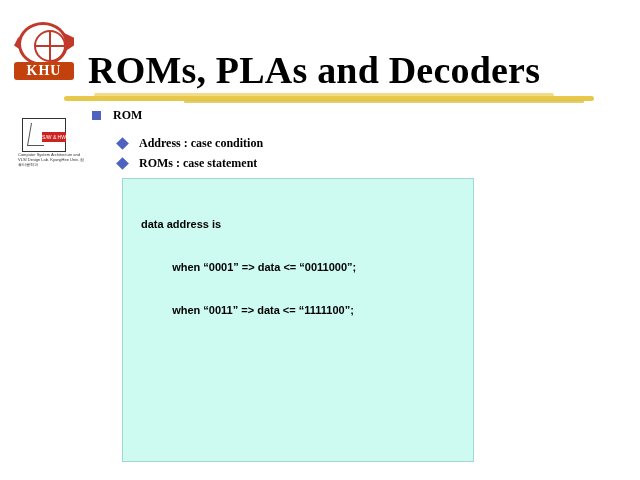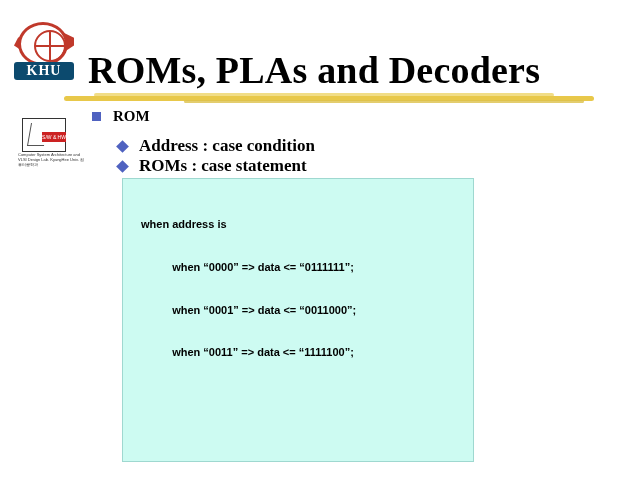--- a/index.html
+++ b/index.html
@@ -78,21 +78,21 @@
   .logo-wing-r {
     left: 44px;
     clip-path: polygon(0 0, 100% 30%, 100% 60%, 0 100%);
   }
   .logo-band {
     position: absolute;
     left: 0px;
     top: 40px;
     width: 60px;
     height: 18px;
-    background: #0c4a6e;
+    background: #c2410c;
     border-radius: 3px;
     color: #ffffff;
     font-family: "Liberation Serif", serif;
     font-weight: bold;
     font-size: 14px;
     letter-spacing: 1px;
     text-align: center;
     line-height: 18px;
   }
 
@@ -211,21 +211,21 @@
   .sq-marker {
     width: 9px;
     height: 9px;
     background: #4f62c0;
     margin-right: 12px;
     flex: 0 0 auto;
   }
   .bullet-l1 .txt {
     font-family: "Liberation Serif", serif;
     font-weight: bold;
-    font-size: 15px;
+    font-size: 12px;
     color: #000000;
   }
 
   .bullet-l2 {
     position: absolute;
     left: 118px;
     display: flex;
     align-items: center;
   }
   .bullet-l2.b1 { top: 136px; }
@@ -234,21 +234,21 @@
     width: 9px;
     height: 9px;
     background: #4f62c0;
     transform: rotate(45deg);
     margin-right: 12px;
     flex: 0 0 auto;
   }
   .bullet-l2 .txt {
     font-family: "Liberation Serif", serif;
     font-weight: bold;
-    font-size: 17px;
+    font-size: 12px;
     color: #000000;
   }
 
   
   .code-box {
     position: absolute;
     left: 122px;
     top: 178px;
     width: 352px;
     height: 284px;
@@ -308,22 +308,21 @@
   <span class="txt">Address : case condition</span>
 </div>
 
 <div class="bullet-l2 b2">
   <span class="dia-marker"></span>
   <span class="txt">ROMs : case statement</span>
 </div>
 
 <div class="code-box">
   <div class="code">
-    <div class="code-line ind1">when address is</div>
-    <div class="code-line ind2">   when “0000” =&gt; data &lt;= “0111111”;</div>
+    <div class="code-line ind1">data address is</div>
     <div class="code-line ind2">   when “0001” =&gt; data &lt;= “0011000”;</div>
     <div class="code-line ind2">   when “0011” =&gt; data &lt;= “1111100”;</div>
     
     
     
     
     
     
     
     

